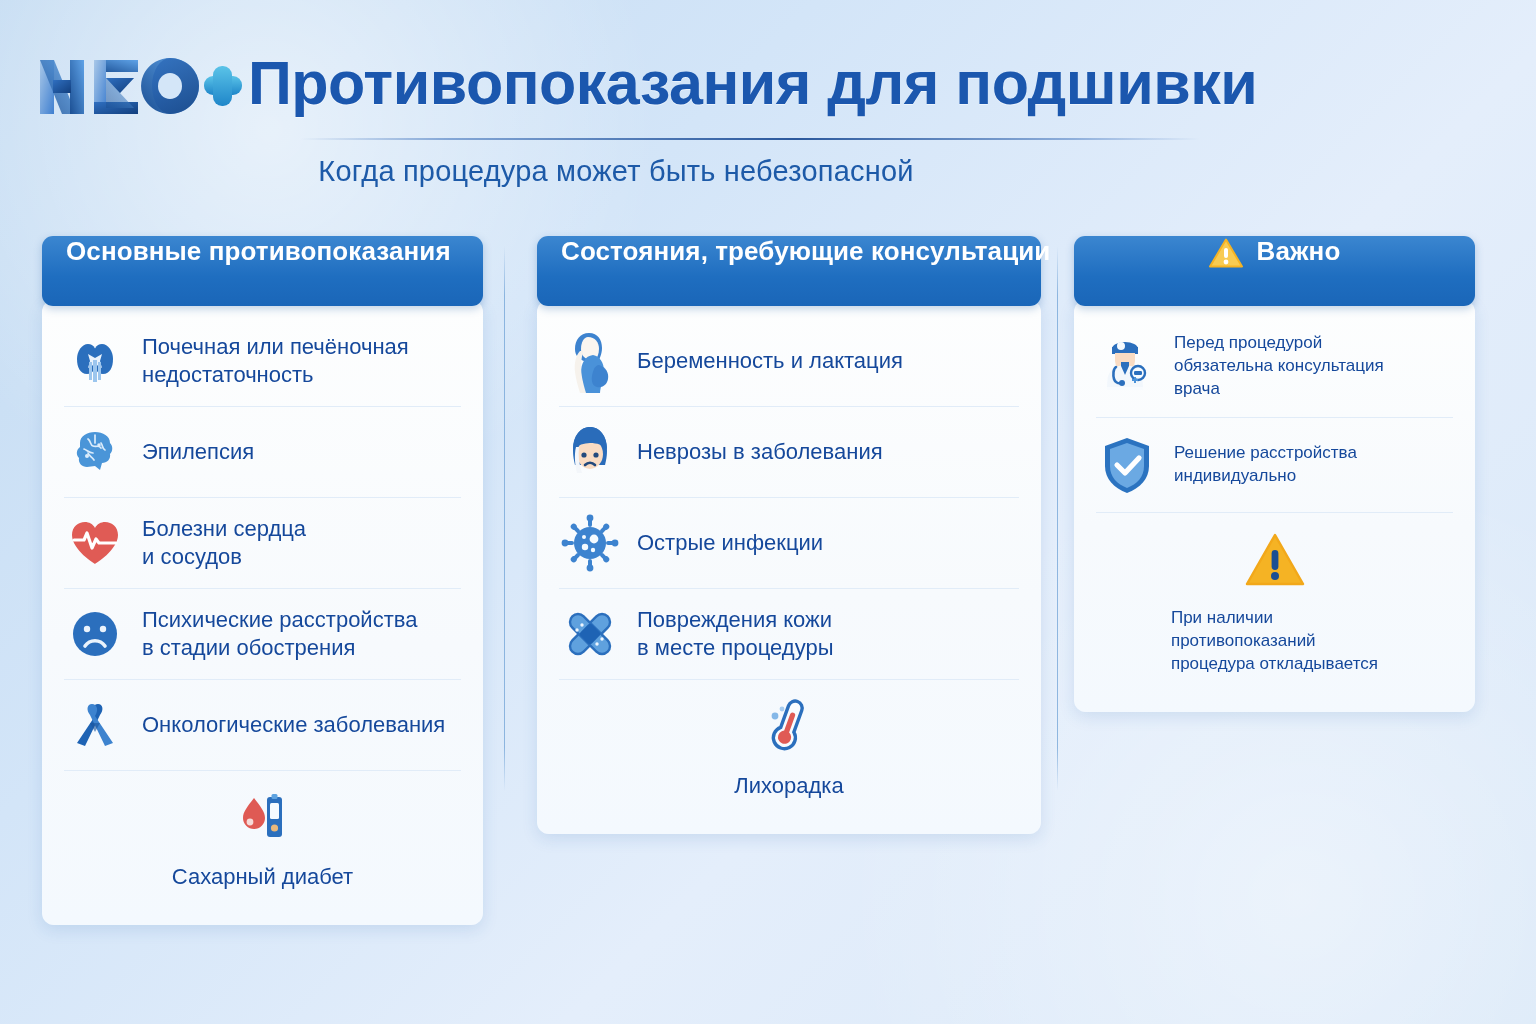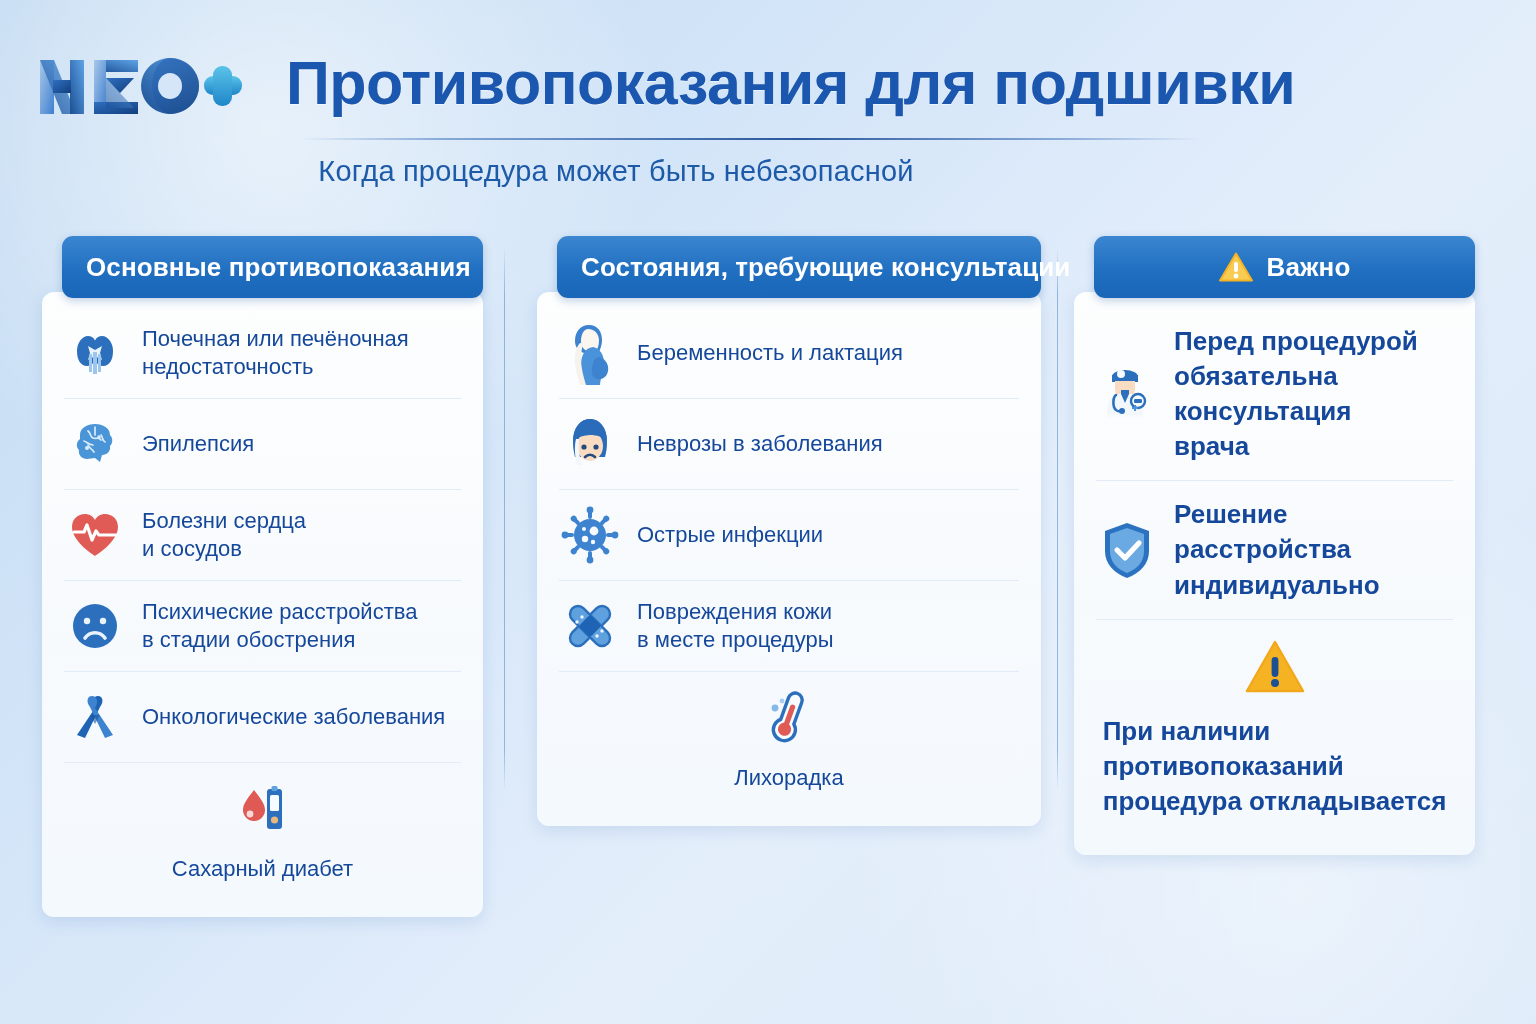--- a/index.html
+++ b/index.html
@@ -42,21 +42,20 @@
   .logo svg { display: block; }
 
   .page-title {
     position: absolute; left: 248px; top: 48px;
     font-size: 61px;
     font-weight: 700;
     letter-spacing: -0.5px;
     color: #1b57ae;
     white-space: nowrap;
     text-shadow: 0 1px 0 rgba(255,255,255,.5);
-    margin-left: 38px;
   }
 
   .title-rule {
     position: absolute; left: 300px; top: 138px;
     width: 900px; height: 2px;
     background: linear-gradient(90deg,
         rgba(27,87,174,0) 0%,
         rgba(27,87,174,.45) 16%,
         rgba(13,63,140,.85) 55%,
         rgba(27,87,174,.40) 86%,
@@ -91,31 +90,29 @@
     background: linear-gradient(180deg,
       rgba(113,163,214,0) 0%,
       rgba(113,163,214,.75) 9%,
       rgba(113,163,214,.75) 92%,
       rgba(113,163,214,0) 100%);
   }
   .v-divider-1 { left: 504px; height: 545px; }
   .v-divider-2 { left: 1057px; height: 545px; }
 
   .card-head {
-    height: 62px;
+    height: 70px;
     border-radius: 11px;
     background: linear-gradient(180deg, #3b86d0 0%, #1f6ec0 58%, #1a66b8 100%);
     display: flex;
-    align-items: center;
     gap: 14px;
     padding: 0 24px;
     box-shadow: 0 3px 9px rgba(24,86,160,.26);
     position: relative;
     z-index: 2;
-    margin-left: 20px;
   }
   .card-head.centered { justify-content: center; }
 
   .card-head-title {
     color: #ffffff;
     font-size: 26px;
     font-weight: 700;
     letter-spacing: .1px;
     white-space: nowrap;
   }
@@ -148,21 +145,21 @@
   .row-label {
     font-size: 22px;
     line-height: 1.28;
     font-weight: 400;
     color: #15489b;
     white-space: pre-line;
   }
 
   
   .col-3 .row { min-height: 86px; padding: 16px 0; }
-  .col-3 .row-label { font-size: 26px; line-height: 1.35; font-weight: bold; }
+  .col-3 .row-label { font-size: 17px; line-height: 1.35; }
   .col-2 .row { min-height: 78px; }
 </style>
 </head>
 <body>
 
 <div class="bg-bloom-a"></div>
 <div class="bg-bloom-b"></div>
 
 <div class="header">
 

